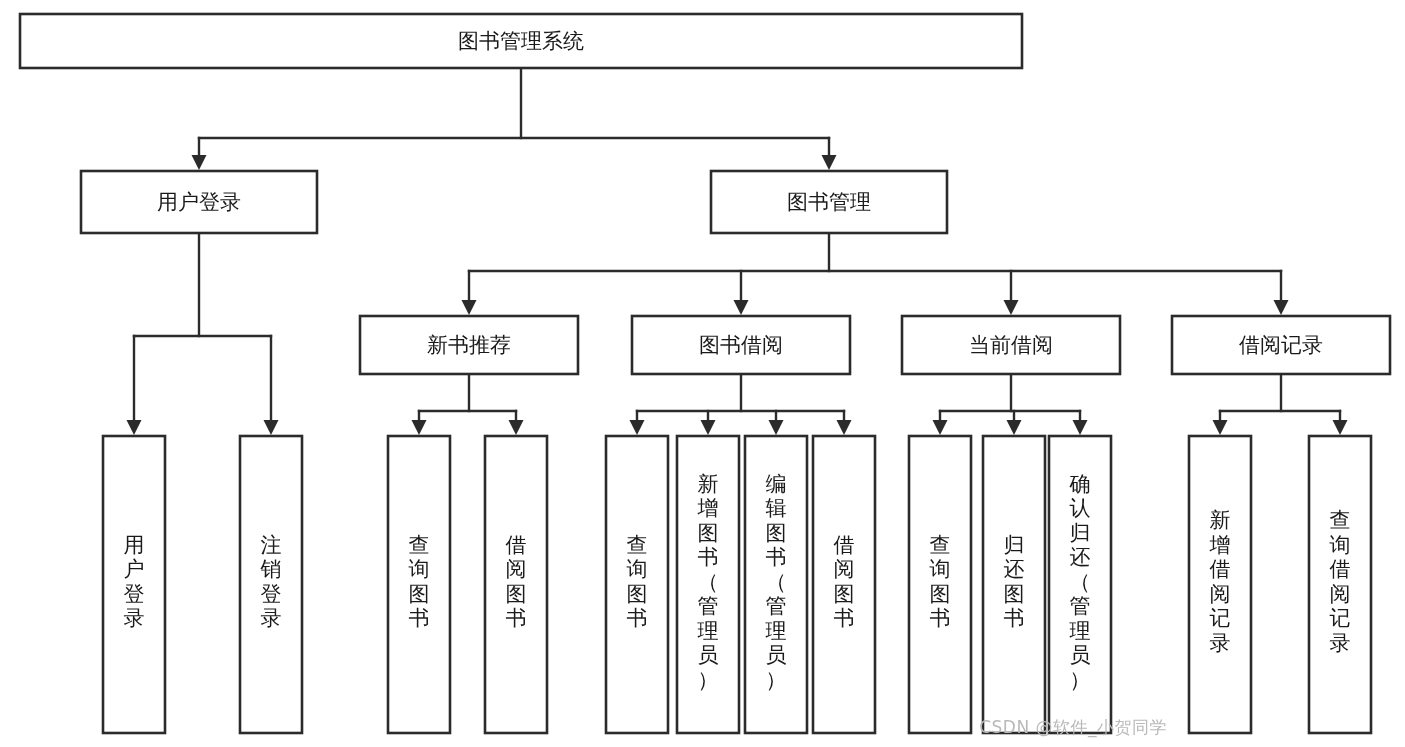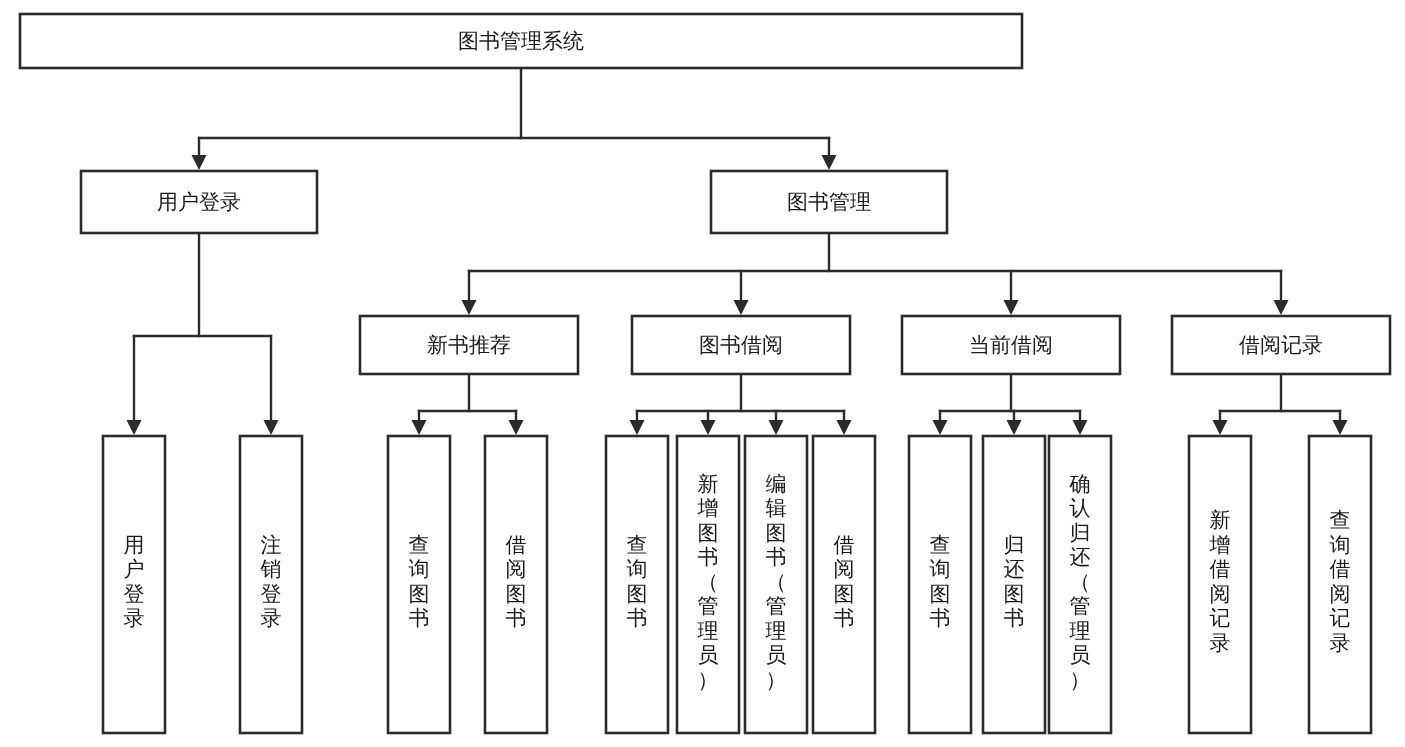--- a/index.html
+++ b/index.html
@@ -200,13 +200,14 @@
         <g>
           <rect x="1189" y="436" width="62" height="297" class="node-box"></rect>
           <text x="1220" class="node-label-v"><tspan x="1220" y="527.25">新</tspan><tspan x="1220" y="551.75">增</tspan><tspan x="1220" y="576.25">借</tspan><tspan x="1220" y="600.75">阅</tspan><tspan x="1220" y="625.25">记</tspan><tspan x="1220" y="649.75">录</tspan></text>
         </g>
         <g>
           <rect x="1309" y="436" width="62" height="297" class="node-box"></rect>
           <text x="1340" class="node-label-v"><tspan x="1340" y="527.25">查</tspan><tspan x="1340" y="551.75">询</tspan><tspan x="1340" y="576.25">借</tspan><tspan x="1340" y="600.75">阅</tspan><tspan x="1340" y="625.25">记</tspan><tspan x="1340" y="649.75">录</tspan></text>
         </g>
       </g>
   </svg>
+  <div class="watermark">CSDN @软件_小贺同学</div>
 </div>
 
 </body></html>

